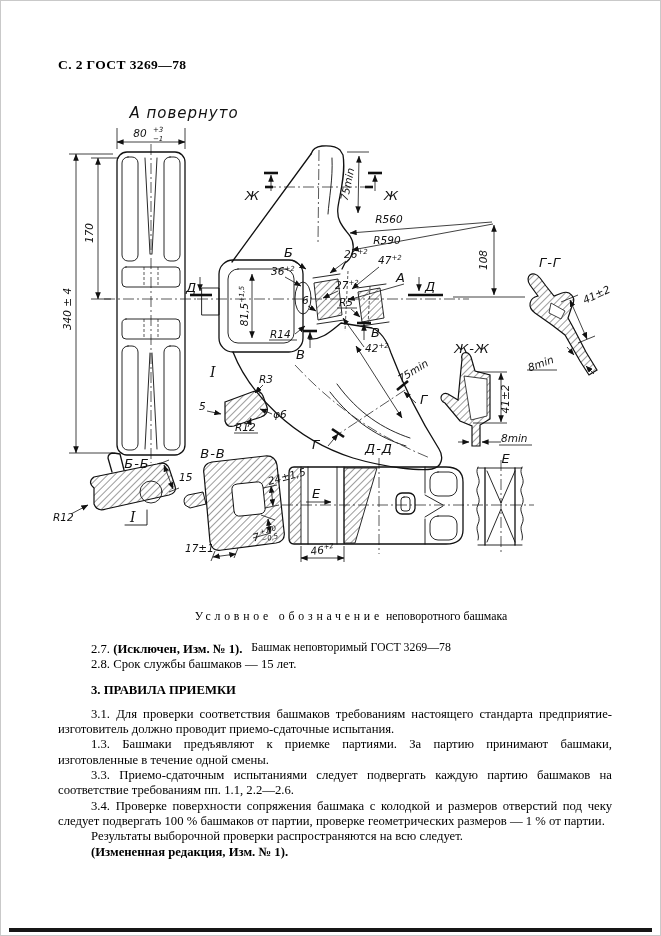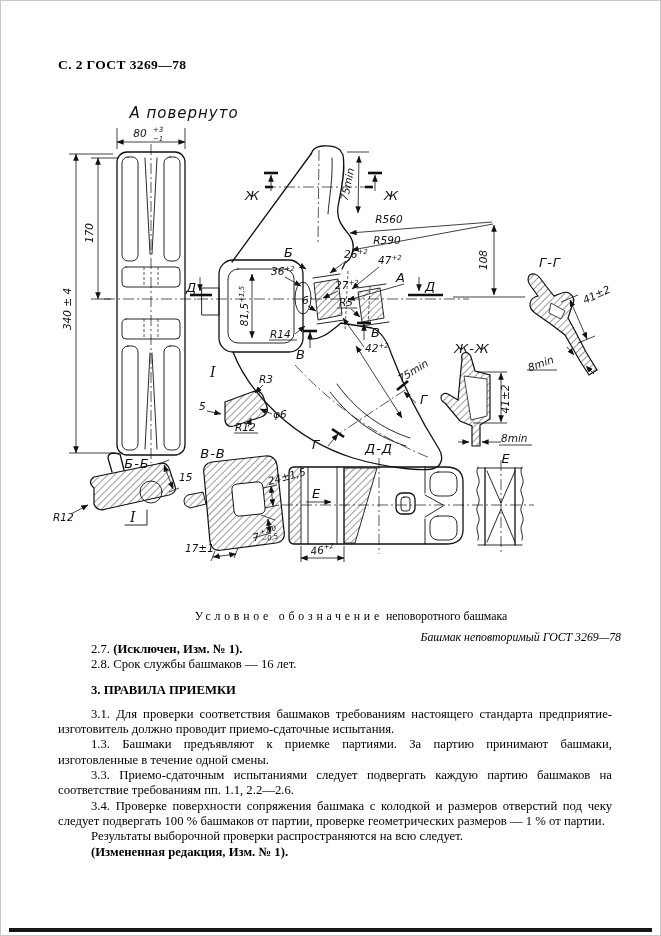--- a/index.html
+++ b/index.html
@@ -14,21 +14,21 @@
   .big{font-size:15px;}
   .di{font-family:"DejaVu Serif",serif;font-style:italic;font-size:14px;fill:#111;}
   .s{fill:none;stroke:#111;stroke-width:1.3;stroke-linecap:round;stroke-linejoin:round;}
   .sn{fill:none;stroke:#111;stroke-width:0.9;stroke-linecap:round;stroke-linejoin:round;}
   .dim{fill:none;stroke:#111;stroke-width:0.8;}
   .cl{fill:none;stroke:#111;stroke-width:0.7;stroke-dasharray:11 3 2 3;}
   .dsh{fill:none;stroke:#111;stroke-width:0.7;stroke-dasharray:3 2;}
   .tick{stroke:#111;stroke-width:2.6;}
   .caption{position:absolute;left:80px;top:608px;width:540px;text-align:center;font-size:11.8px;line-height:14px;}
   .caption .spaced{letter-spacing:.32em;}
-  .caption .value{font-style:italic;display:block;margin-top:7px;text-align:right;}
+  .caption .value{display:block;margin-top:17px;}
   .bodytext{position:absolute;left:57px;top:641px;width:554px;font-size:12.7px;line-height:15.3px;text-align:justify;}
   .bodytext p{margin:0;text-indent:33px;}
   .bodytext .h3{font-weight:bold;text-align:left;margin:10px 0 9px 0;font-family:Liberation Serif, serif;}
   .botrule{position:absolute;left:8px;right:8px;bottom:3px;height:4px;background:#161616;}
 </style>
 </head>
 <body>
 
 <div class="page">
 
@@ -274,21 +274,21 @@
     </g>
   </svg>
 
   <div class="caption">
     <span><span class="spaced">Условное обозначение</span> <span>неповоротного башмака</span></span>
     <span class="value">Башмак неповторимый ГОСТ 3269—78</span>
   </div>
 
   <div class="bodytext">
     <p><span>2.7.</span> <b>(Исключен, Изм. № 1).</b></p>
-    <p>2.8. Срок службы башмаков — 16 лет.</p>
+    <p>2.8. Срок службы башмаков — 15 лет.</p>
     <p class="h3">3. ПРАВИЛА ПРИЕМКИ</p>
     <p>3.1. Для проверки соответствия башмаков требованиям настоящего стандарта предприятие-изготовитель должно проводит приемо-сдаточные испытания.</p>
     <p>1.3. Башмаки предъявляют к приемке партиями. За партию принимают башмаки, изготовленные в течение одной смены.</p>
     <p>3.3. Приемо-сдаточным испытаниями следует подвергать каждую партию башмаков на соответствие требованиям пп. 1.1, 2.2—2.6.</p>
     <p>3.4. Проверке поверхности сопряжения башмака с колодкой и размеров отверстий под чеку следует подвергать 100 % башмаков от партии, проверке геометрических размеров — 1 % от партии.</p>
     <p>Результаты выборочной проверки распространяются на всю следует.</p>
     <p><b>(Измененная редакция, Изм. № 1).</b></p>
   </div>
 
   <div class="botrule"></div>

